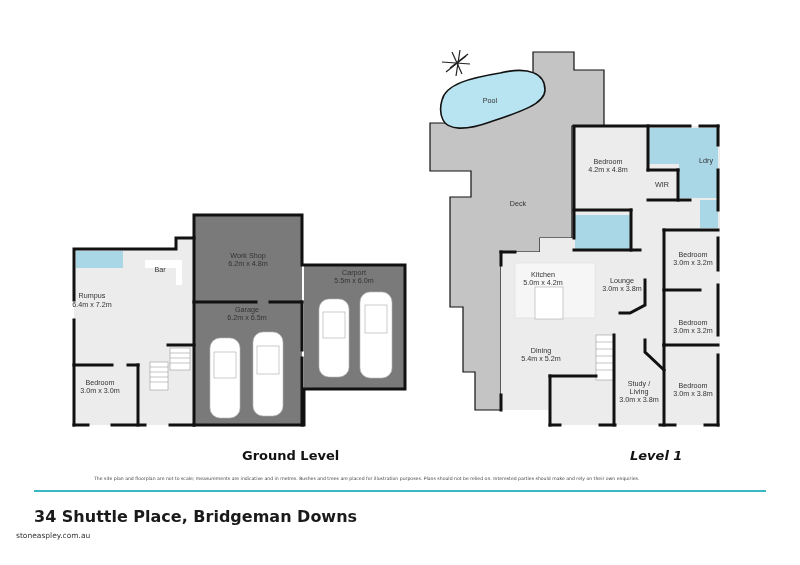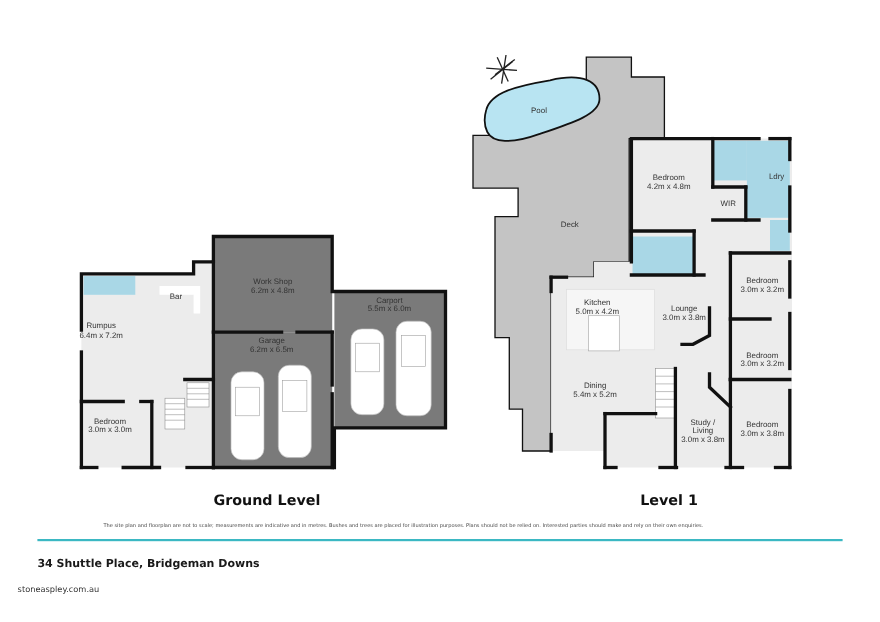--- a/index.html
+++ b/index.html
@@ -1,24 +1,24 @@
 <!DOCTYPE html>
 <html><head>
 <meta charset="utf-8">
 <style>
   html, body { margin:0; padding:0; background:#ffffff; }
   body { width:800px; height:565px; position:relative; overflow:hidden; font-family:"Liberation Sans", sans-serif; }
   #plan { position:absolute; left:0; top:0; width:800px; height:565px; }
   .room-label { font-family:"Liberation Sans", sans-serif; font-size:7.2px; fill:#333; text-anchor:middle; }
-  .level-title { position:absolute; top:448px; font-family:"DejaVu Sans", sans-serif; font-weight:bold; font-size:13px; color:#111; }
+  .level-title { position:absolute; top:448px; font-family:"DejaVu Sans", sans-serif; font-weight:bold; font-size:13px; color:#111;margin-left:48px; }
   #ground-title { left:194px; }
-  #level1-title { left:582px; }
+  #level1-title { left:582px;font-style:italic; }
   #disclaimer { position:absolute; left:94px; top:476px; width:680px; font-family:"DejaVu Sans", sans-serif; font-size:4.6px; color:#444; white-space:nowrap; }
   #divider { position:absolute; left:34px; top:490px; width:732px; height:2px; background:#3bb8c3; }
-  #address { position:absolute; left:34px; top:507px; font-family:"DejaVu Sans", sans-serif; font-weight:bold; font-size:10px; color:#1a1a1a; }
+  #address { position:absolute; left:34px; top:507px; font-family:"DejaVu Sans", sans-serif; font-weight:bold; font-size:16px; color:#1a1a1a; }
   #website { position:absolute; left:16px; top:531px; font-family:"DejaVu Sans", sans-serif; font-size:7.5px; color:#333; }
 </style>
 </head>
 <body>
 
 <svg id="plan" viewBox="0 0 800 565" xmlns="http://www.w3.org/2000/svg">
 
   <g>
 
     <polygon points="74,249 176,249 176,238 194,238 194,425 74,425" fill="#ececec"></polygon>

